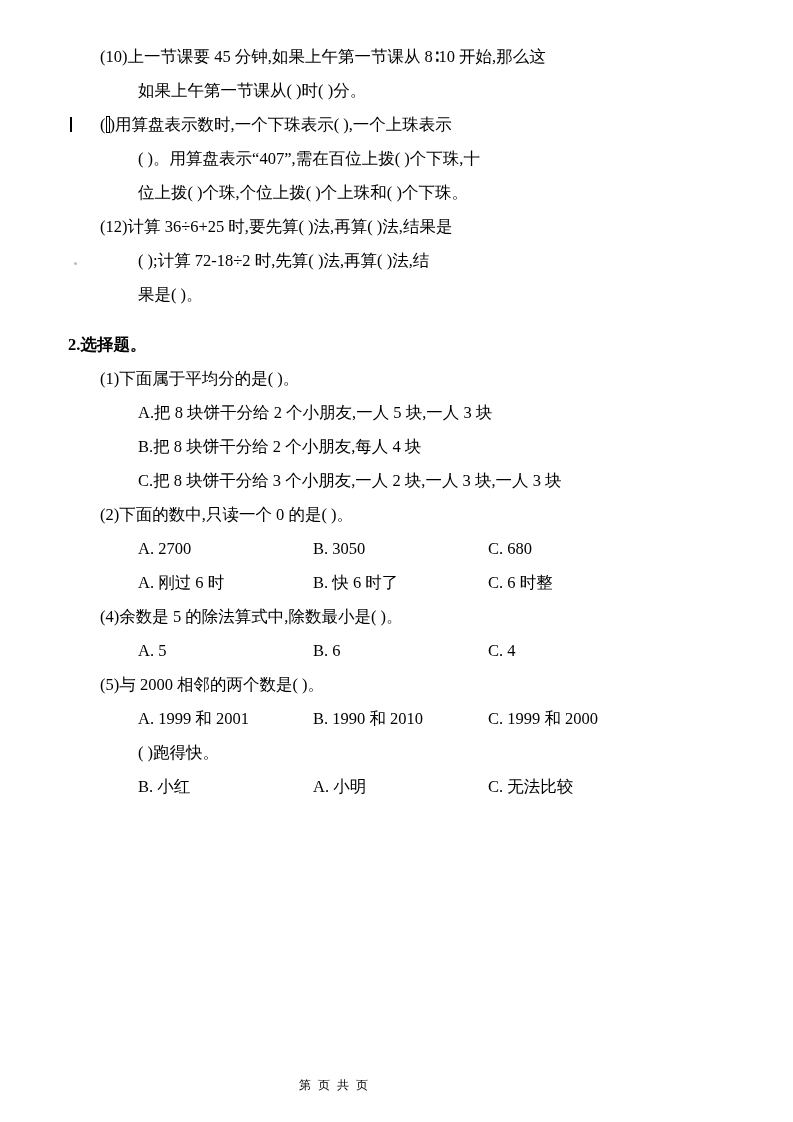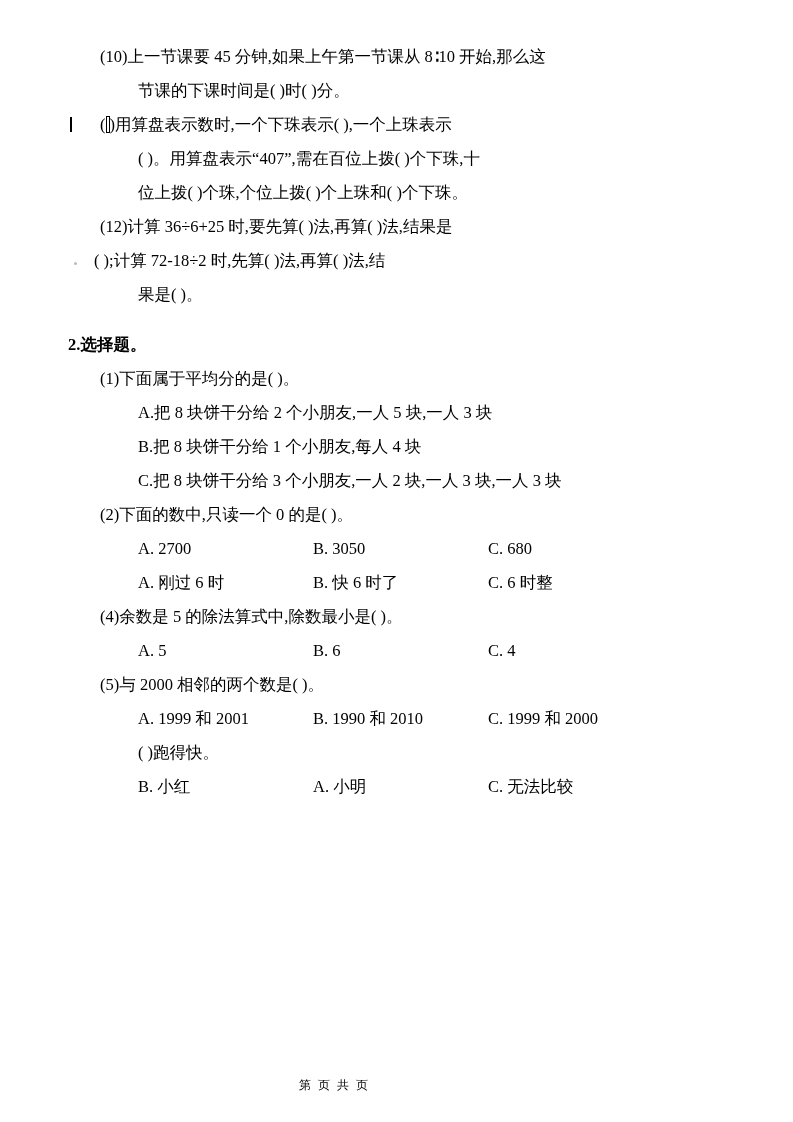--- a/index.html
+++ b/index.html
@@ -110,58 +110,58 @@
 
 <div class="page">
 
   <div class="dot"></div>
 
   <div class="block">
     <div class="q hang">
       <span>(10)</span><span>上一节课要 45 分钟,如果上午第一节课从 8∶10 开始,那么这</span>
     </div>
     <div class="q lvl1" style="margin-left:78px;">
-      <span>节课的下课时间是(    )时(    )分。</span>
+      <span>如果上午第一节课从(    )时(    )分。</span>
     </div>
   </div>
 
   <div class="block">
     <div class="q hang">
       <span>(<span class="boxnum"><span>11</span></span>)</span><span>用算盘表示数时,一个下珠表示(      ),一个上珠表示</span>
     </div>
     <div class="q" style="margin-left:78px;">
       <span>(      )。用算盘表示“407”,需在百位上拨(      )个下珠,十</span>
     </div>
     <div class="q" style="margin-left:78px;">
       <span>位上拨(      )个珠,个位上拨(      )个上珠和(      )个下珠。</span>
     </div>
   </div>
 
   <div class="block">
     <div class="q hang">
       <span>(12)</span><span>计算 36÷6+25 时,要先算(      )法,再算(      )法,结果是</span>
     </div>
-    <div class="q" style="margin-left:34px;">
+    <div class="q" style="margin-left:78px;">
       <span>(      );计算 72-18÷2 时,先算(      )法,再算(      )法,结</span>
     </div>
     <div class="q" style="margin-left:78px;">
       <span>果是(      )。</span>
     </div>
   </div>
 
   <div class="section-title">
     <span class="num">2.</span><span>选择题。</span>
   </div>
 
   <div class="block">
     <div class="q hang">
       <span>(1)</span><span>下面属于平均分的是(      )。</span>
     </div>
     <div class="opt">A.把 8 块饼干分给 2 个小朋友,一人 5 块,一人 3 块</div>
-    <div class="opt">B.把 8 块饼干分给 1 个小朋友,每人 4 块</div>
+    <div class="opt">B.把 8 块饼干分给 2 个小朋友,每人 4 块</div>
     <div class="opt">C.把 8 块饼干分给 3 个小朋友,一人 2 块,一人 3 块,一人 3 块</div>
   </div>
 
   <div class="block">
     <div class="q hang">
       <span>(2)</span><span>下面的数中,只读一个 0 的是(      )。</span>
     </div>
     <div class="opt-row">
       <div class="c">A. 2700</div>
       <div class="c">B. 3050</div>

